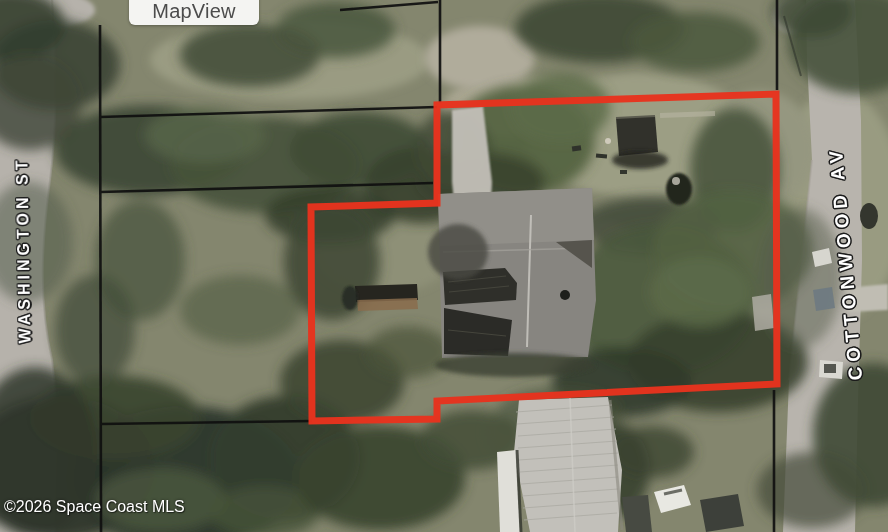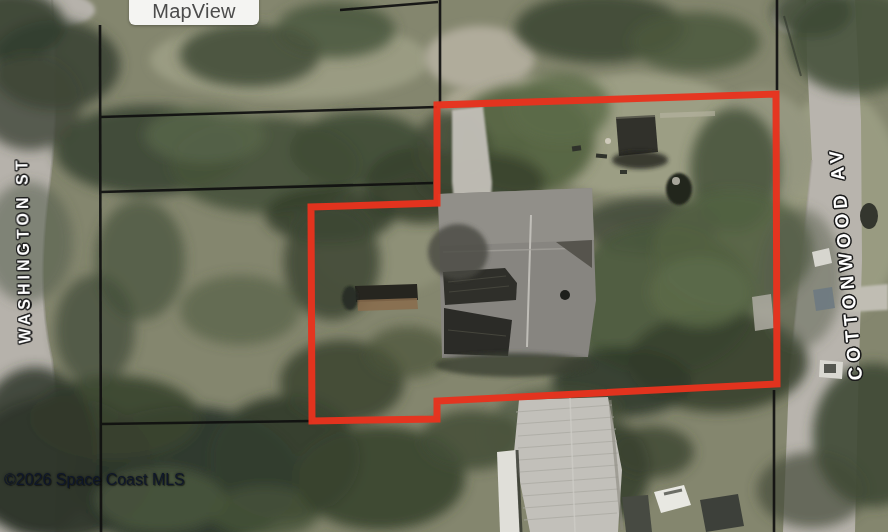--- a/index.html
+++ b/index.html
@@ -27,21 +27,21 @@
   }
   .washington{
     left:-96px;top:241px;width:240px;font-size:16px;letter-spacing:4px;
     transform:rotate(-91deg);
   }
   .cottonwood{
     left:706px;top:252px;width:280px;font-size:19px;letter-spacing:5px;
     transform:rotate(-95deg);
   }
   .copyright{
-    position:absolute;left:4px;top:471px;font-size:16px;color:#0f172a;
+    position:absolute;left:4px;top:498px;font-size:16px;color:#ffffff;
     text-shadow:0 0 3px rgba(0,0,0,.65),1px 1px 1px rgba(0,0,0,.5);
     pointer-events:none;
   }
 </style>
 </head>
 <body>
 
 <div class="stage">
 
   <svg width="888" height="532" viewBox="0 0 888 532">

